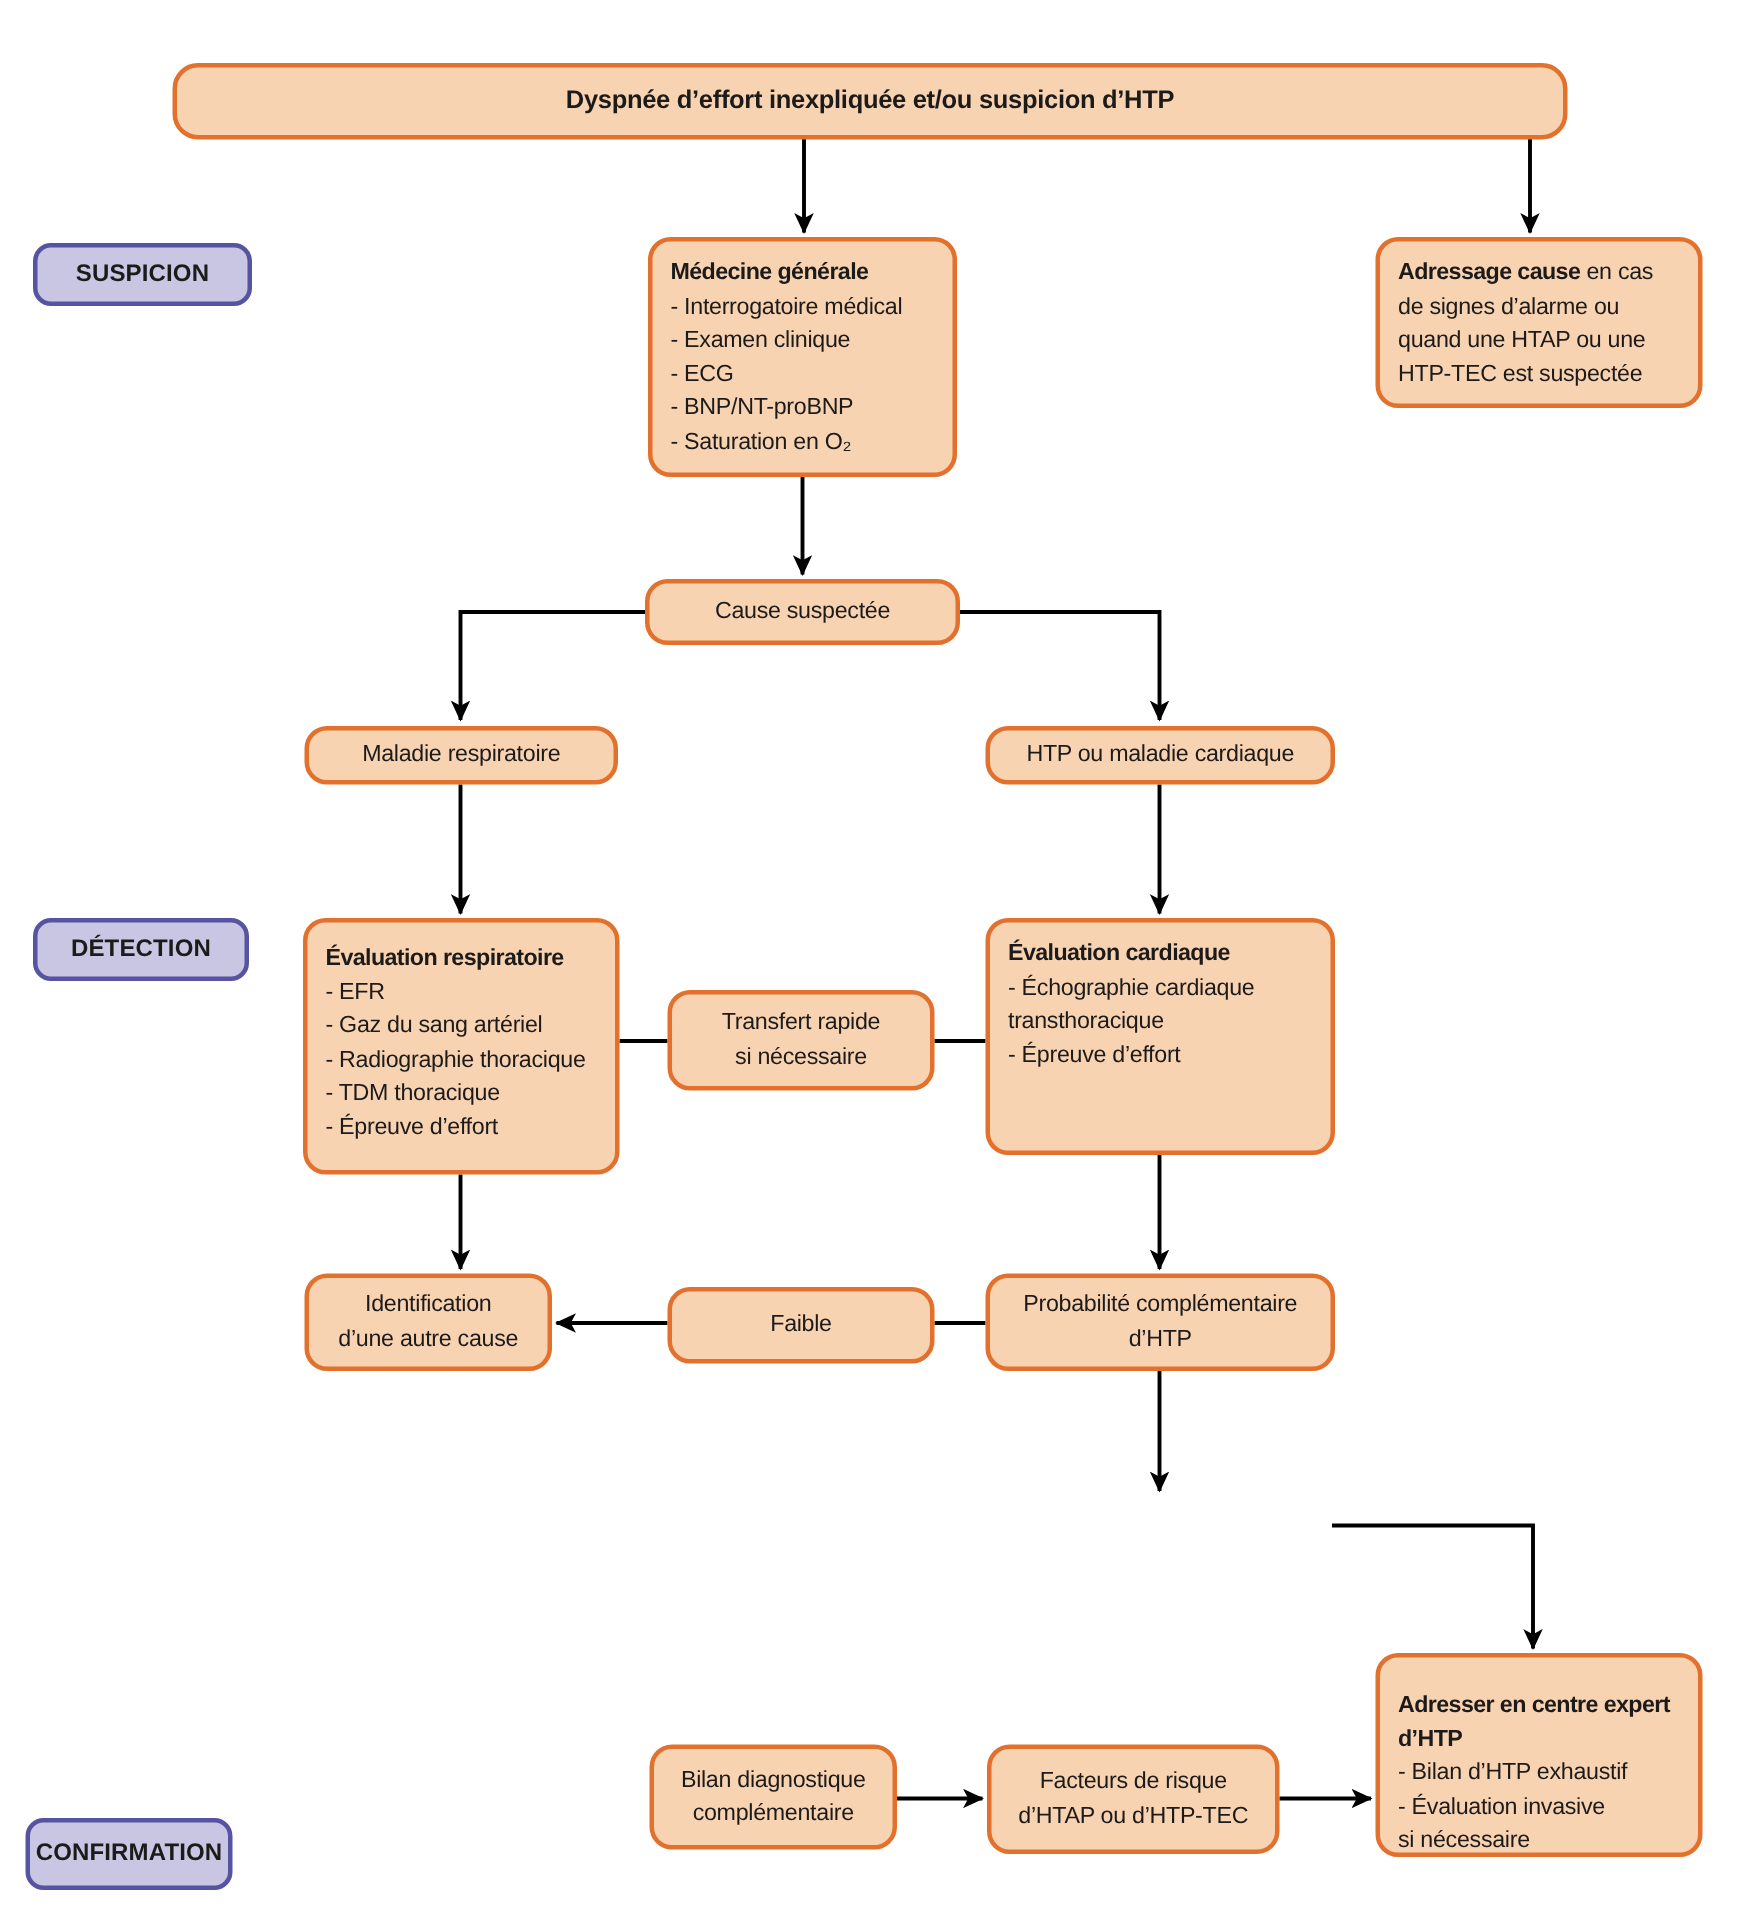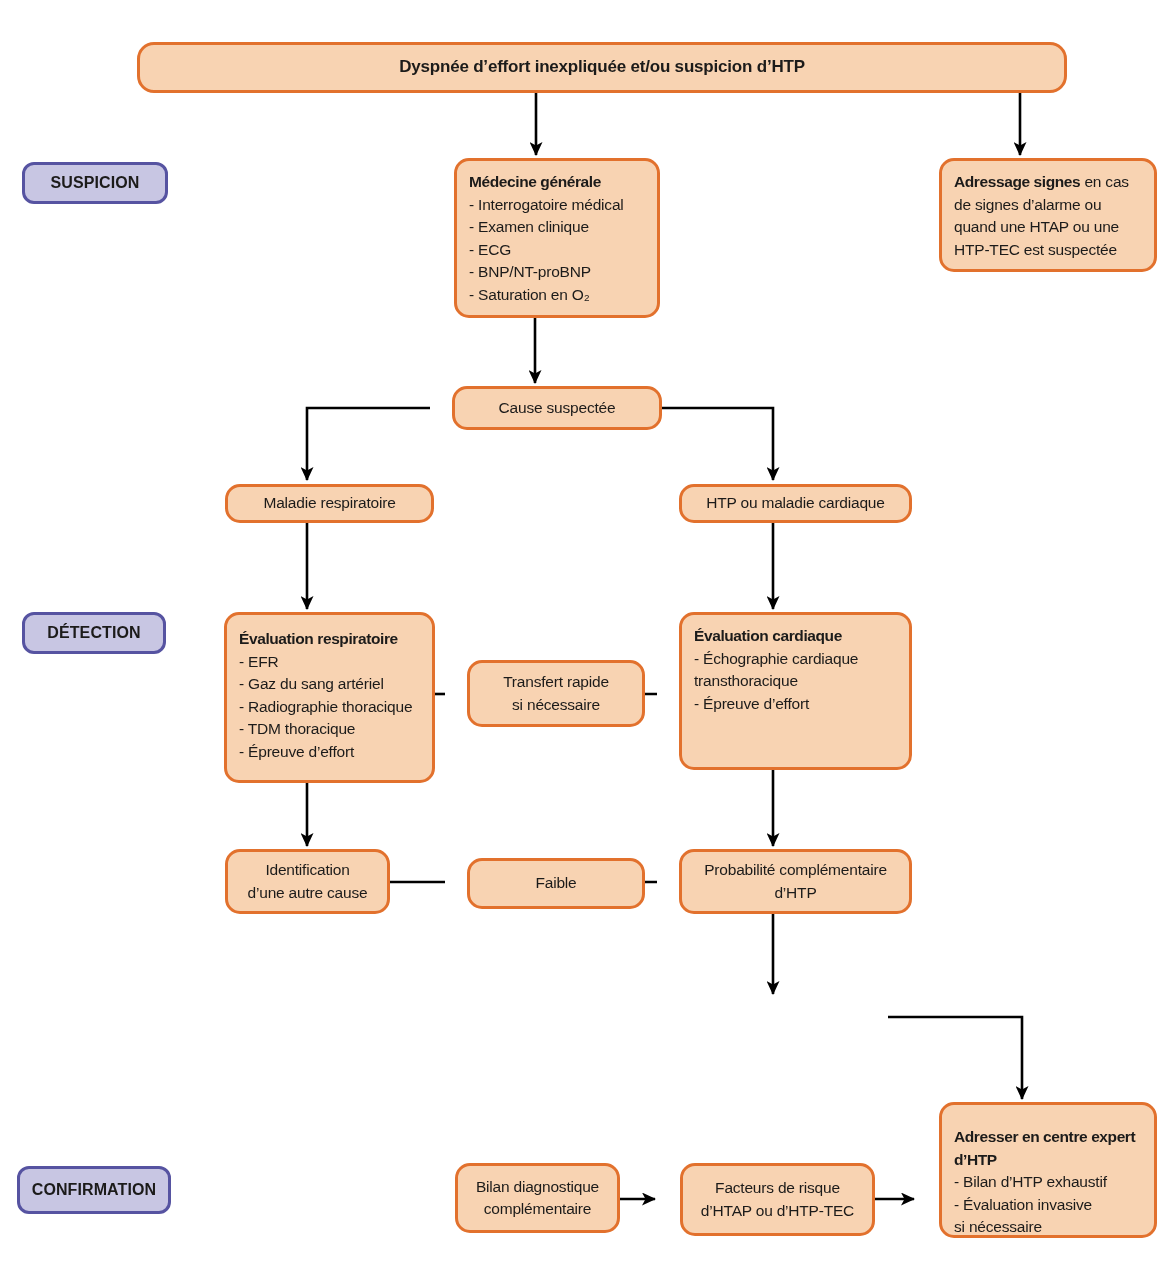--- a/index.html
+++ b/index.html
@@ -9,21 +9,21 @@
     color:var(--text,#1c1b1a);
   }
   .layer{position:absolute;left:0;top:0;width:1160px;height:1280px;}
   .conn{stroke:var(--arrow,#000);stroke-width:2.6;fill:none;}
   #ah polygon{fill:var(--arrow,#000);}
   .node{
     position:absolute;box-sizing:border-box;
     background:var(--box-fill,#f8d3b2);
     border:3px solid var(--box-border,#e2712d);
     border-radius:15px;
-    font-size:15.5px;letter-spacing:-0.2px;line-height:22.5px;margin-left:22px;
+    font-size:15.5px;letter-spacing:-0.2px;line-height:22.5px;
   }
   .center{display:flex;flex-direction:column;align-items:center;justify-content:center;text-align:center;}
   .listbox{padding:10px 12px;}
   .bt{font-weight:bold;letter-spacing:-0.4px;}
   .entry{font-size:17px;font-weight:bold;letter-spacing:-0.2px;}
   .stage{
     position:absolute;box-sizing:border-box;
     background:var(--label-fill,#c8c6e3);
     border:3px solid var(--label-border,#5653a1);
     border-radius:12px;
@@ -64,35 +64,35 @@
   <div class="node center entry" style="left:115px;top:42px;width:930px;height:51px;border-radius:17px;">
     <span>Dyspnée d’effort inexpliquée et/ou suspicion d’HTP</span>
   </div>
 
   <div class="stage" style="left:22px;top:162px;width:146px;height:42px;">
     <span>SUSPICION</span>
   </div>
   <div class="stage" style="left:22px;top:612px;width:144px;height:42px;">
     <span>DÉTECTION</span>
   </div>
-  <div class="stage" style="left:17px;top:1166px;width:154px;height:48px;">
+  <div class="stage" style="left:17px;top:1212px;width:138px;height:48px;">
     <span>CONFIRMATION</span>
   </div>
 
   <div class="node listbox" style="left:432px;top:158px;width:206px;height:160px;">
     <div class="bt">Médecine générale</div>
     <div>- Interrogatoire médical</div>
     <div>- Examen clinique</div>
     <div>- ECG</div>
     <div>- BNP/NT-proBNP</div>
     <div>- Saturation en O₂</div>
   </div>
 
   <div class="node listbox" style="left:917px;top:158px;width:218px;height:114px;">
-    <span class="bt">Adressage signes</span><span> en cas de signes d’alarme ou quand une HTAP ou une HTP-TEC est suspectée</span>
+    <span class="bt">Adressage cause</span><span> en cas de signes d’alarme ou quand une HTAP ou une HTP-TEC est suspectée</span>
   </div>
 
   <div class="node center" style="left:430px;top:386px;width:210px;height:44px;">
     <span>Cause suspectée</span>
   </div>
 
   <div class="node center" style="left:203px;top:484px;width:209px;height:39px;">
     <span>Maladie respiratoire</span>
   </div>
   <div class="node center" style="left:657px;top:484px;width:233px;height:39px;">

